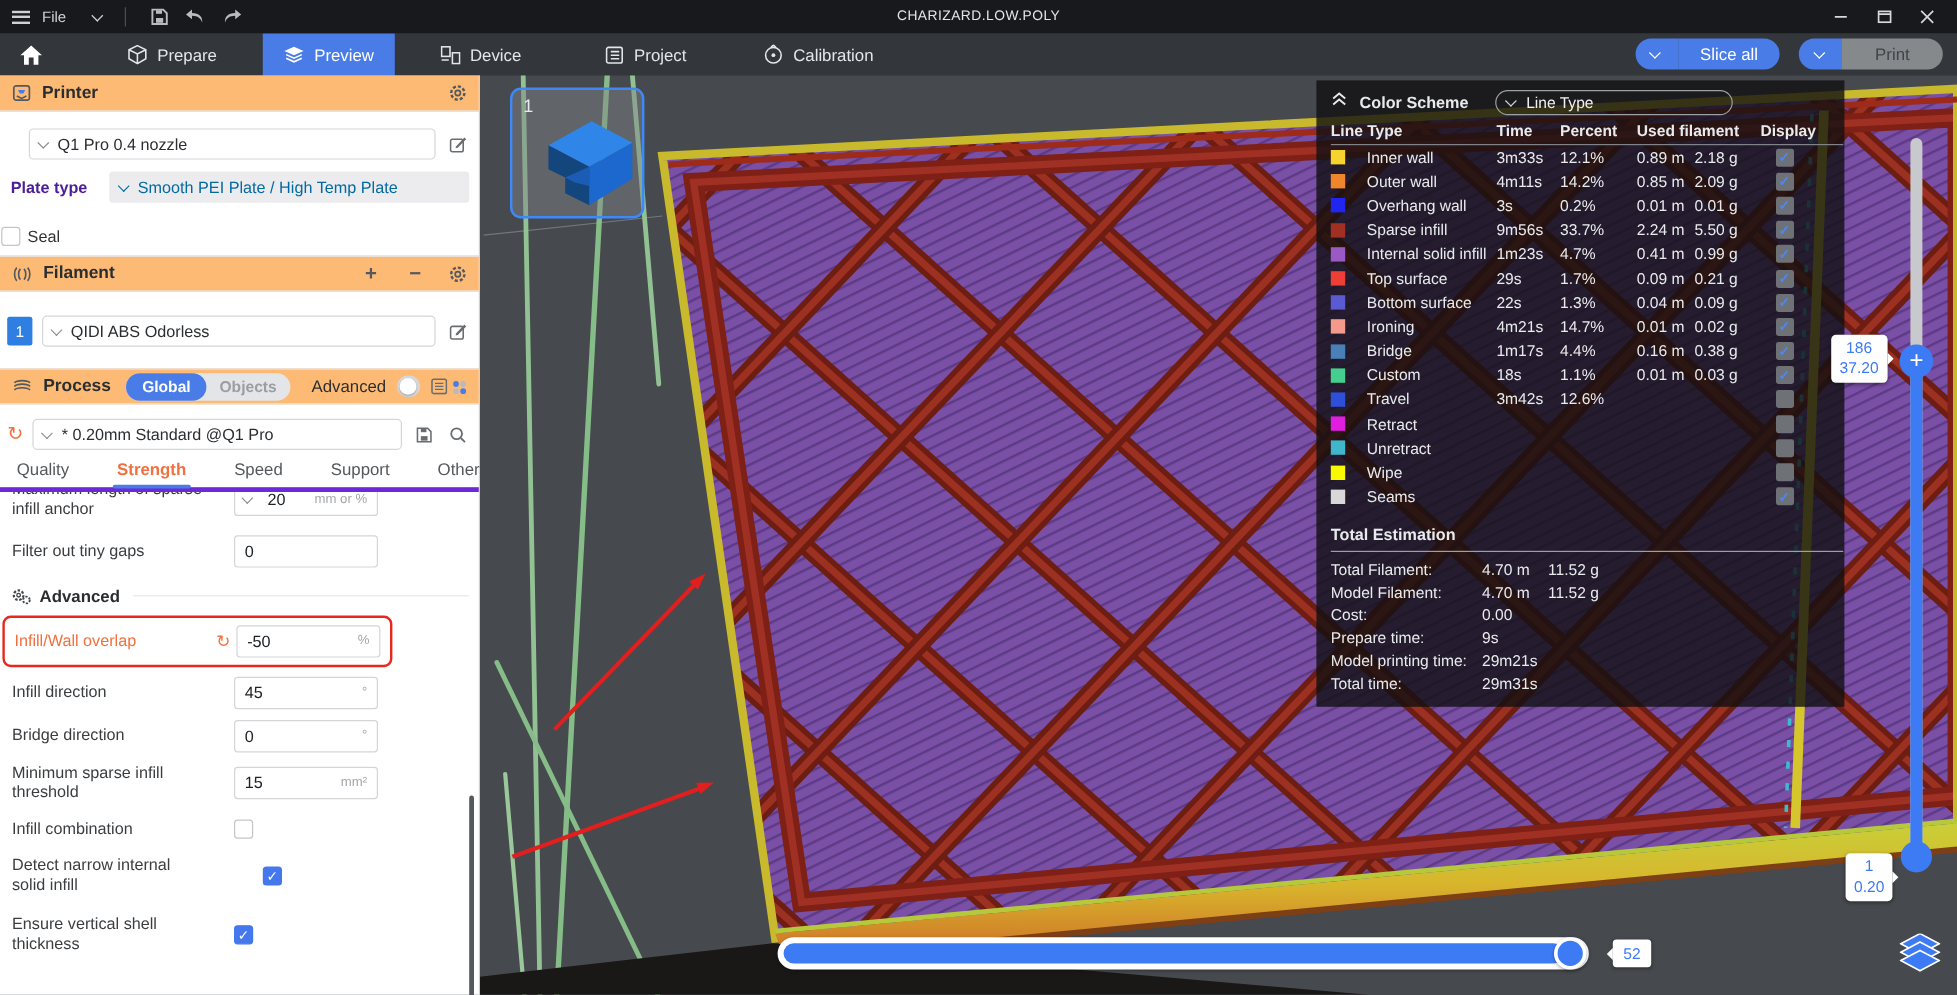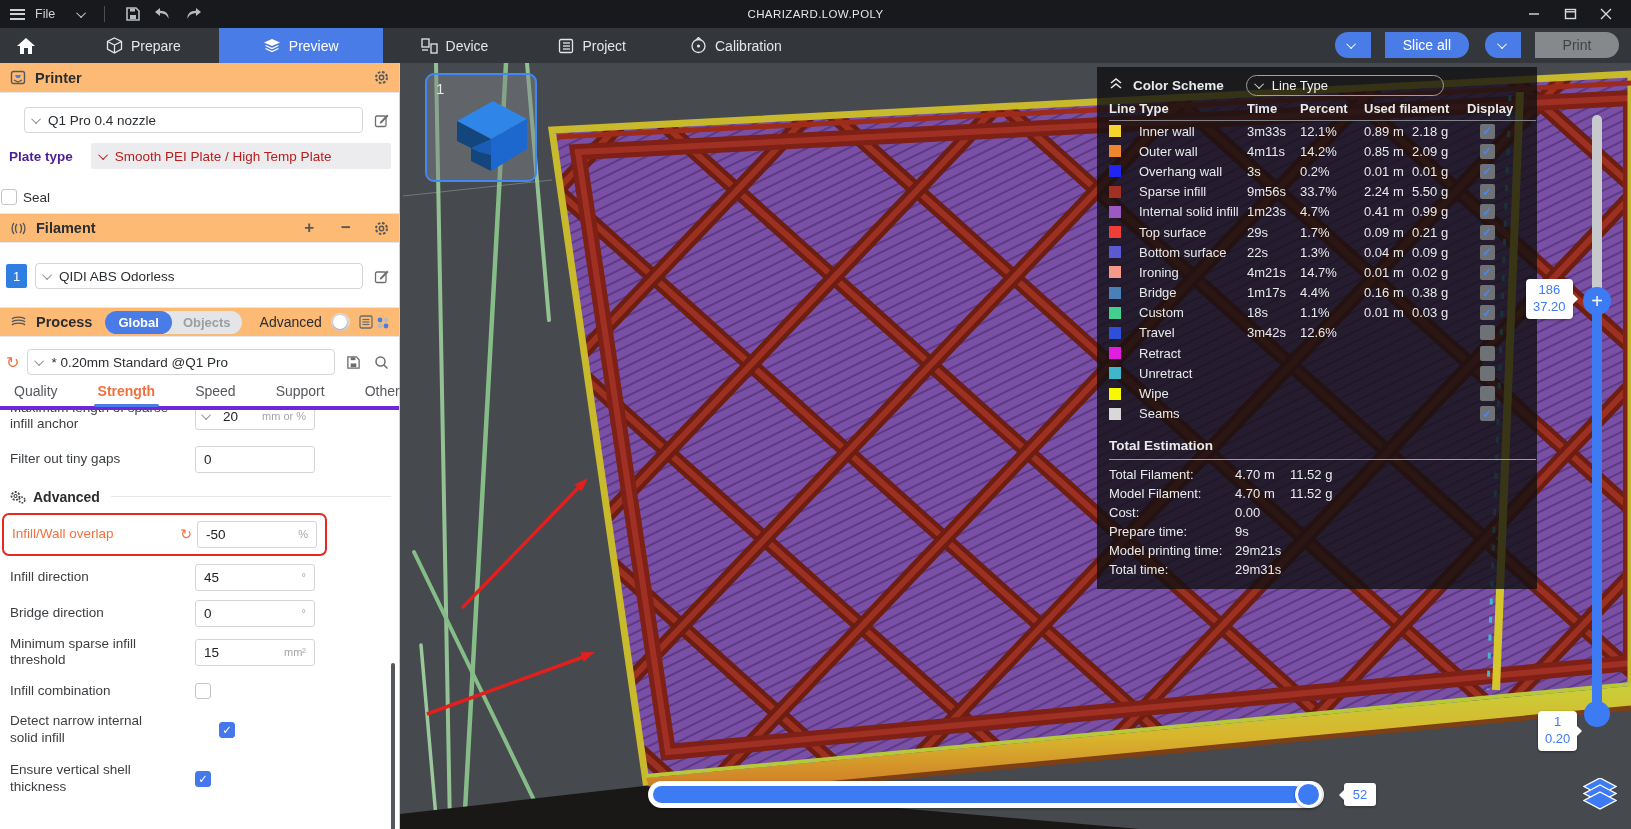--- a/index.html
+++ b/index.html
@@ -19,38 +19,38 @@
   .win-btns { position:absolute; right:0; top:0; height:28px; display:flex; align-items:center; gap:14px; padding-right:14px; color:#d7dadc; }
   .win-btn { width:22px; height:22px; display:flex; align-items:center; justify-content:center; }
 
   
   #tabbar { position:absolute; left:0; top:28px; width:1631px; height:35px; background:#33373b;
     display:flex; align-items:stretch; color:#e4e6e8; font-size:14px; }
   .tab { display:flex; align-items:center; gap:8px; padding:0 26px; cursor:pointer; }
   .tab.active { background:#4a7ce8; color:#fff; }
   .home-tab { padding:0 16px; display:flex; align-items:center; }
   .tb-actions { position:absolute; right:12px; top:32px; display:flex; gap:16px; }
-  .split-btn { display:flex; gap:14px; height:26px; }
+  .split-btn { display:flex; gap:0; height:26px; }
   .split-chev { width:36px; border-radius:13px 0 0 13px; background:#4a7ce8; color:#fff; display:flex; align-items:center; justify-content:center; }
   .split-main { min-width:84px; padding:0 18px; border-radius:0 13px 13px 0; display:flex; align-items:center; justify-content:center; font-size:14px; }
   .split-main.blue { background:#4a7ce8; color:#fff; }
   .split-main.grey { background:#85898c; color:#3f4347; }
 
   
   #sidebar { position:absolute; left:0; top:63px; width:400px; height:766px; background:#ffffff; color:#2f3235; border-right:1px solid #cfd1d4; }
   .sec-head { height:30px; background:#fdba74; border-bottom:1px solid #e6e6e9; border-top:1px solid #e6e6e9;
     display:flex; align-items:center; gap:9px; padding:0 10px; font-size:14.5px; font-weight:bold; color:#2b2e31; }
   .sec-head .spacer { flex:1; }
   .hd-ic { color:#55585c; display:flex; align-items:center; }
   .combo { height:26px; border:1px solid #d5d6d9; border-radius:4px; background:#fff;
     display:flex; align-items:center; gap:7px; padding:0 9px; font-size:13.5px; color:#2b2e31; }
   .combo .cv { color:#8a8d90; }
   .row { display:flex; align-items:center; }
   .ed-ic, .mini-ic { color:#6a6d70; display:flex; align-items:center; justify-content:center; width:20px; height:20px; }
-  .grey-dd { height:26px; background:#ececee; border-radius:3px; color:#b91c1c; font-size:13.5px;
+  .grey-dd { height:26px; background:#ececee; border-radius:3px; color:#0369a1; font-size:13.5px;
     display:flex; align-items:center; gap:7px; padding:0 10px; }
   .chkbox { width:16px; height:16px; border:1px solid #c3c5c8; border-radius:3px; background:#fff; display:inline-flex; align-items:center; justify-content:center; }
   .chkbox.on { background:#4478ec; border-color:#4478ec; color:#fff; font-size:11.5px; }
   .slot1 { width:21px; height:24px; background:#2f7fe3; color:#fff; font-size:13px; display:flex; align-items:center; justify-content:center; border-radius:2px; }
   .pill-toggle { display:flex; background:#e4e5e8; border-radius:12px; height:23px; font-size:13px; }
   .pill-toggle .on { background:#4a7ce8; color:#fff; border-radius:12px; padding:0 13px; display:flex; align-items:center; }
   .pill-toggle .off { color:#9b9ea1; padding:0 11px; display:flex; align-items:center; }
   .switch { width:33px; height:18px; border-radius:9px; background:#d7d8db; position:relative; }
   .switch::after { content:""; position:absolute; left:2px; top:2px; width:14px; height:14px; border-radius:50%; background:#fff; box-shadow:0 1px 2px rgba(0,0,0,.25); }
   .ptabs { display:flex; align-items:flex-end; gap:12px; border-bottom:4px solid #6d28d9; height:29px; margin-top:6px; font-size:14px; color:#55585c; }
@@ -173,21 +173,21 @@
     <svg width="20" height="18" viewBox="0 0 20 18">
         <path d="M10 1 L19 9 L16 9 L16 17 L12 17 L12 11 L8 11 L8 17 L4 17 L4 9 L1 9 Z" fill="#fff"></path>
       </svg>
   </div>
   <div class="tab" style="margin-left:28px">
     <svg width="17" height="17" viewBox="0 0 17 17">
         <path d="M8.5 1 L15.5 4.5 L15.5 12 L8.5 16 L1.5 12 L1.5 4.5 Z M1.5 4.5 L8.5 8 L15.5 4.5 M8.5 8 L8.5 16" fill="none" stroke="#e4e6e8" stroke-width="1.3"></path>
       </svg>
     <span>Prepare</span>
   </div>
-  <div class="tab active" style="margin-left:12px; padding:0 44px;">
+  <div class="tab active" style="margin-left:12px; padding:0 17px;">
     <svg width="18" height="16" viewBox="0 0 18 16">
         <path d="M9 1 L17 4.5 L9 8 L1 4.5 Z" fill="#fff"></path>
         <path d="M2.5 7.5 L9 10.5 L15.5 7.5 M2.5 10.5 L9 13.5 L15.5 10.5" fill="none" stroke="#fff" stroke-width="1.3"></path>
       </svg>
     <span>Preview</span>
   </div>
   <div class="tab" style="margin-left:12px">
     <svg width="17" height="16" viewBox="0 0 17 16">
         <rect x="1" y="1" width="7" height="8" fill="none" stroke="#e4e6e8" stroke-width="1.3"></rect>
         <rect x="10" y="6" width="6" height="9" fill="none" stroke="#e4e6e8" stroke-width="1.3"></rect>

